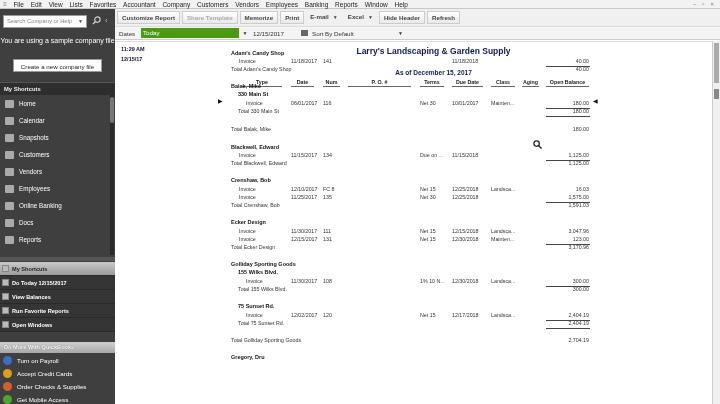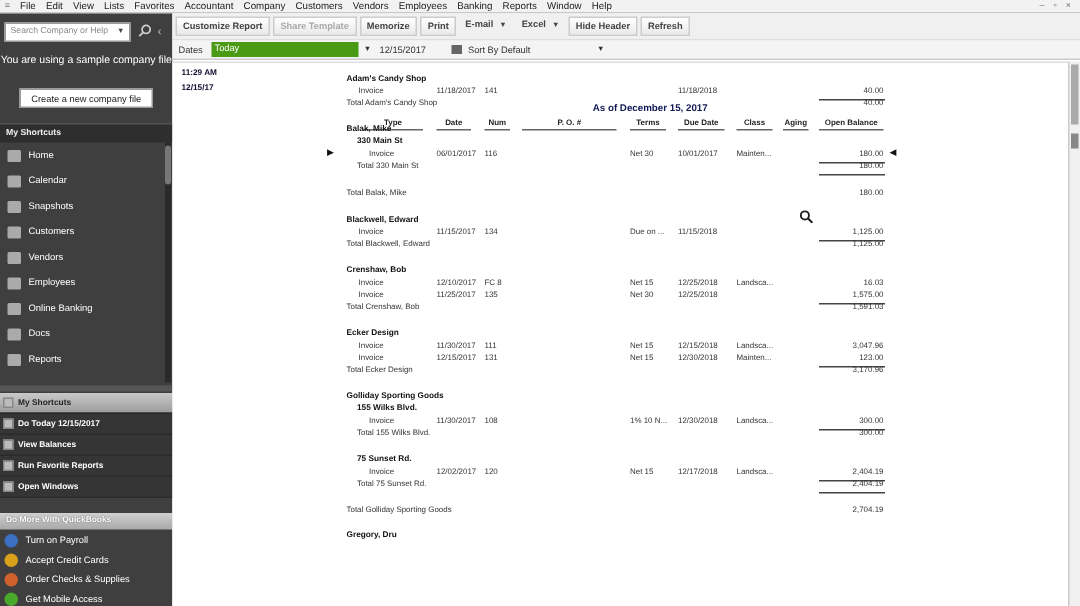--- a/index.html
+++ b/index.html
@@ -213,20 +213,21 @@
     <span class="date-field">12/15/2017</span>
     <span class="cal-icon"></span>
     <span class="sortby-label">Sort By</span>
     <span class="sort-sel">Default</span>
     <span class="sort-arrow">▼</span>
   </div>
 
   <div class="report" id="report">
     <div class="rtime">11:29 AM</div>
     <div class="rdate">12/15/17</div>
+    <div class="rco">Larry's Landscaping &amp; Garden Supply</div>
     <div class="rasof">As of December 15, 2017</div>
 
     <div class="colhdr" style="left:127px;width:40px;">Type</div>
     <div class="colhdr" style="left:176px;width:23px;">Date</div>
     <div class="colhdr" style="left:208px;width:17px;">Num</div>
     <div class="colhdr" style="left:233px;width:63px;">P. O. #</div>
     <div class="colhdr" style="left:305px;width:24px;">Terms</div>
     <div class="colhdr" style="left:337px;width:31px;">Due Date</div>
     <div class="colhdr" style="left:376px;width:24px;">Class</div>
     <div class="colhdr" style="left:407px;width:17px;">Aging</div>

